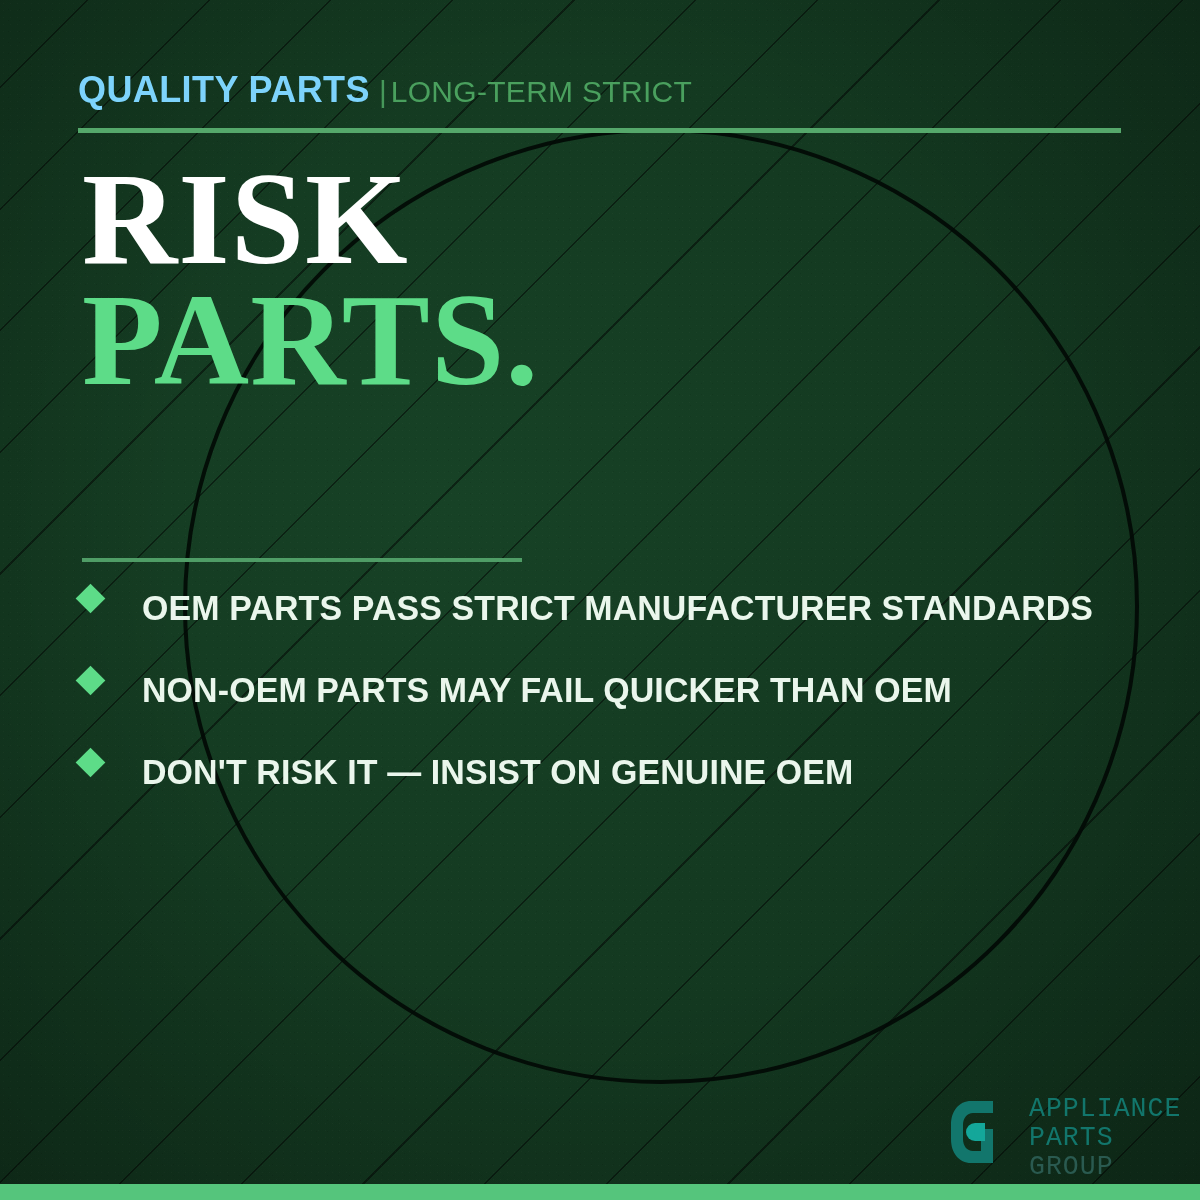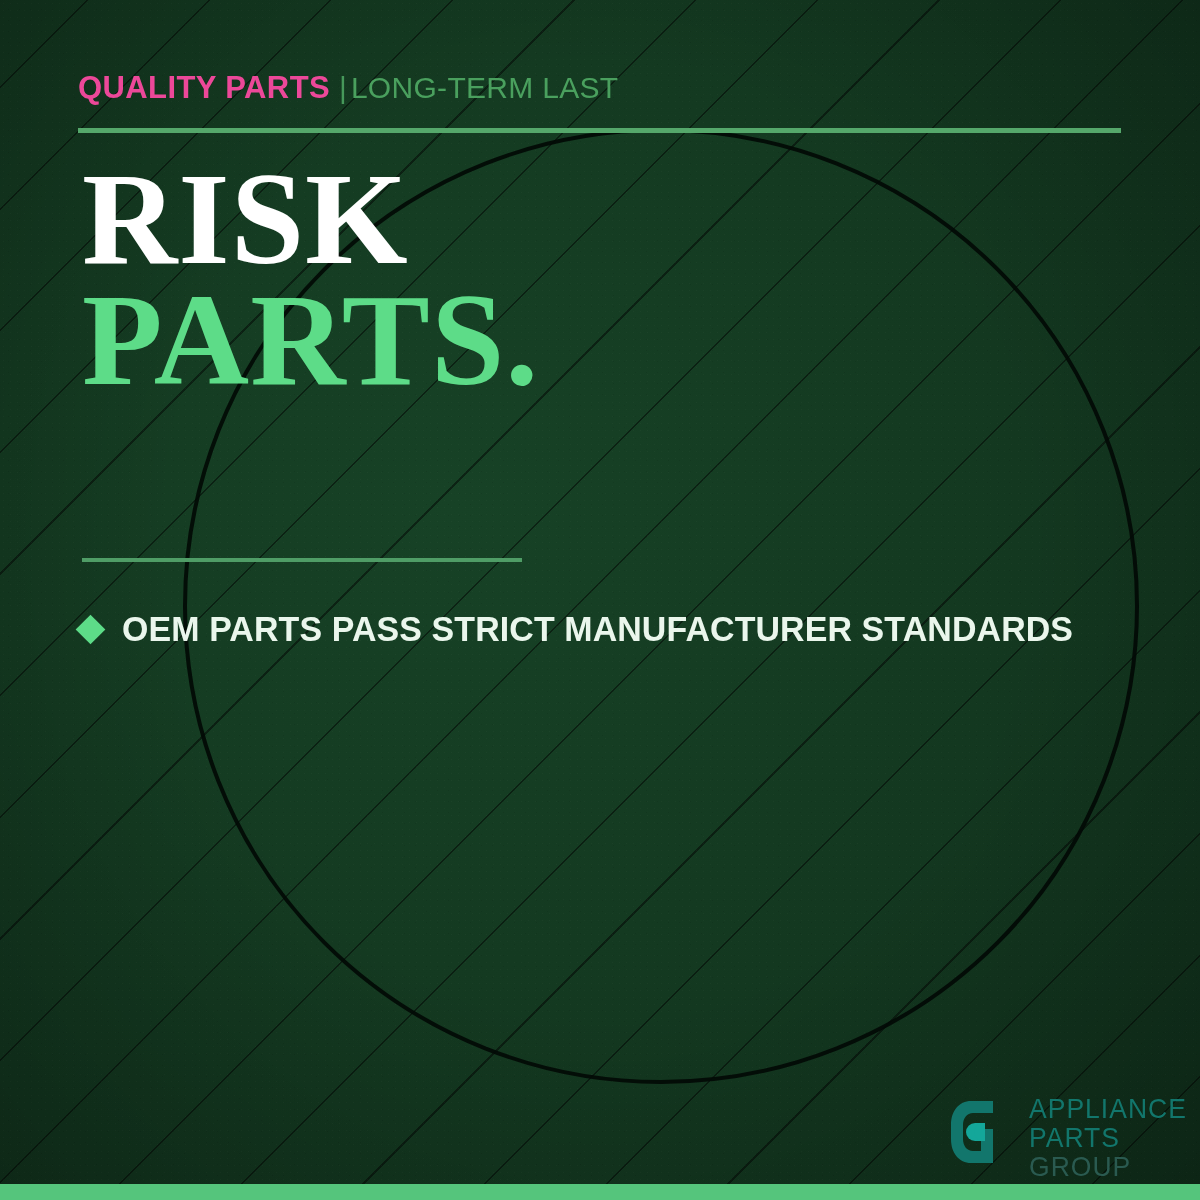--- a/index.html
+++ b/index.html
@@ -71,24 +71,24 @@
 
   
   .kicker {
     position: absolute;
     left: 78px;
     top: 72px;
     white-space: nowrap;
     line-height: 1;
   }
   .kicker-strong {
-    font-size: 31px;
+    font-size: 36px;
     font-weight: bold;
     letter-spacing: 0.4px;
-    color: #ec4899;
+    color: #7dd3fc;
   }
   .kicker-sep {
     font-size: 30px;
     font-weight: normal;
     color: #46985a;
     margin: 0 4px 0 9px;
   }
   .kicker-light {
     font-size: 30px;
     font-weight: normal;
@@ -131,22 +131,22 @@
 
   
   .bullets {
     position: absolute;
     left: 80px;
     top: 588px;
     width: 1080px;
   }
   .bullet-row {
     display: flex;
-    align-items: center;
     height: 82px;
+    gap: 20px;
   }
   .bullet-mark {
     flex: 0 0 auto;
     width: 21px;
     height: 21px;
     background: #5ddc88;
     transform: rotate(45deg);
     margin-right: 21px;
   }
   .bullet-text {
@@ -170,20 +170,21 @@
   }
   .logo-mark {
     width: 72px;
     height: 78px;
     flex: 0 0 auto;
     margin-right: 10px;
   }
   .logo-words {
     line-height: 1.02;
     padding-top: 1px;
+    font-family: Liberation Mono, monospace;
   }
   .logo-words span {
     display: block;
     font-size: 28.5px;
     font-weight: normal;
     letter-spacing: 1.1px;
     transform: scaleX(0.93);
     transform-origin: left center;
   }
   .lw-1 { color: #12766c; }
@@ -206,36 +207,44 @@
 
   <div class="bg-base"></div>
   <div class="bg-stripes"></div>
   <div class="bg-noise"></div>
   <div class="bg-circle"></div>
   <div class="bg-vignette"></div>
 
   <div class="content">
 
     <div class="kicker">
-      <span class="kicker-strong">QUALITY PARTS</span><span class="kicker-sep">|</span><span class="kicker-light">LONG-TERM LAST</span>
+      <span class="kicker-strong">QUALITY PARTS</span><span class="kicker-sep">|</span><span class="kicker-light">LONG-TERM STRICT</span>
     </div>
 
     <div class="rule-top"></div>
 
     <div class="headline">
       <span class="line">RISK</span>
       <span class="line accent">PARTS.</span>
     </div>
 
     <div class="rule-mid"></div>
 
     <div class="bullets">
       <div class="bullet-row">
         <span class="bullet-mark"></span>
         <span class="bullet-text">OEM PARTS PASS STRICT MANUFACTURER STANDARDS</span>
+      </div>
+      <div class="bullet-row">
+        <span class="bullet-mark"></span>
+        <span class="bullet-text">NON-OEM PARTS MAY FAIL QUICKER THAN OEM</span>
+      </div>
+      <div class="bullet-row">
+        <span class="bullet-mark"></span>
+        <span class="bullet-text">DON'T RISK IT — INSIST ON GENUINE OEM</span>
       </div>
     </div>
 
     <div class="logo">
       <svg class="logo-mark" viewBox="0 0 72 78">
         <path d="M46 8 H24 C12 8 4 18 4 32 V46 C4 60 12 70 24 70 H46 V36 H30 V48 H34 V58 H26 C20 58 16 53 16 46 V32 C16 25 20 20 26 20 H46 Z" fill="#12766c"></path>
         <path d="M46 30 H38 a9 9 0 0 0 0 18 H46 Z" fill="#14a79a" transform="translate(-10,0)"></path>
         <path d="M36 30 a9 9 0 0 0 0 18 h2 V30 Z" fill="#14a79a"></path>
       </svg>
       <div class="logo-words">

